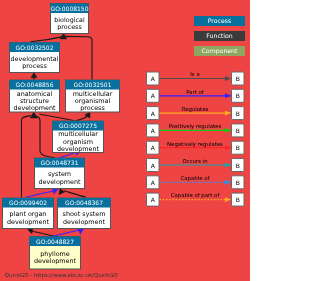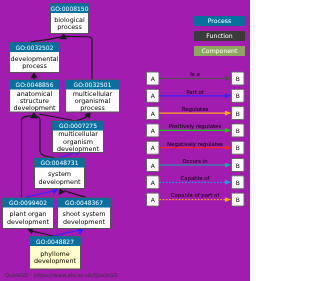--- a/index.html
+++ b/index.html
@@ -1,17 +1,17 @@
 <!DOCTYPE html>
 <html><head>
 <meta charset="utf-8">
 <style>
   html,body{margin:0;padding:0;background:#ffffff;}
   body{width:250px;height:281px;overflow:hidden;font-family:"DejaVu Sans",sans-serif;}
-  #root{position:relative;width:250px;height:281px;background:#a21caf;}
+  #root{position:relative;width:250px;height:281px;background:#ef4444;}
   svg{display:block;position:absolute;left:0;top:0;}
   text{font-family:"DejaVu Sans",sans-serif;}
   .nid{font-size:6.0px;fill:#ffffff;letter-spacing:0px;}
   .nlbl{font-size:6.4px;fill:#000000;}
   .relbl{font-size:5.4px;fill:#000000;}
   .abtxt{font-size:6px;fill:#000000;}
   .badgetxt{font-size:6.2px;fill:#ffffff;}
   .footer{font-size:5.4px;fill:#333333;}
 </style>
 </head>

